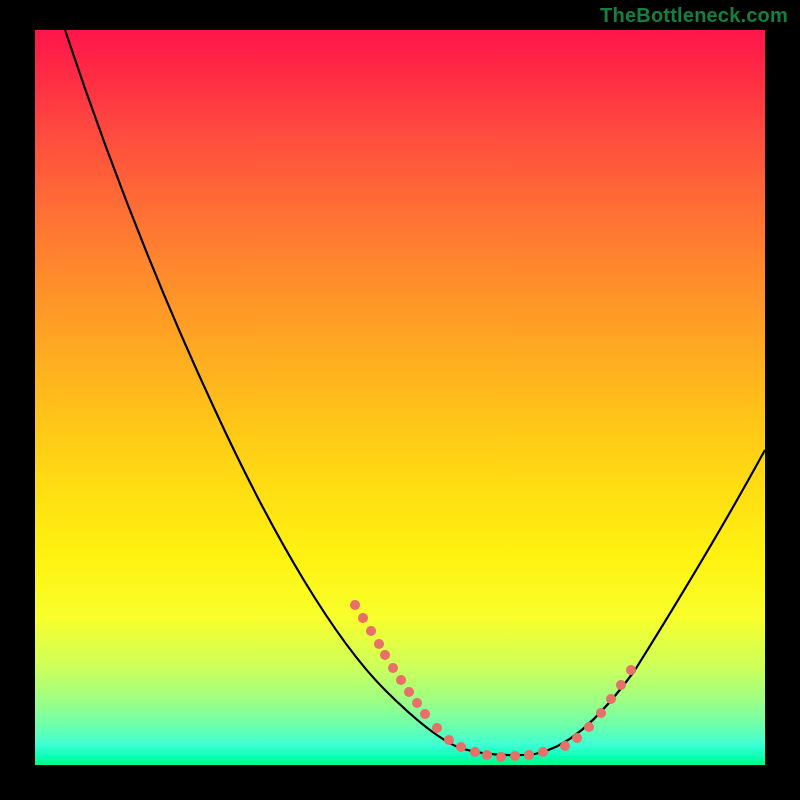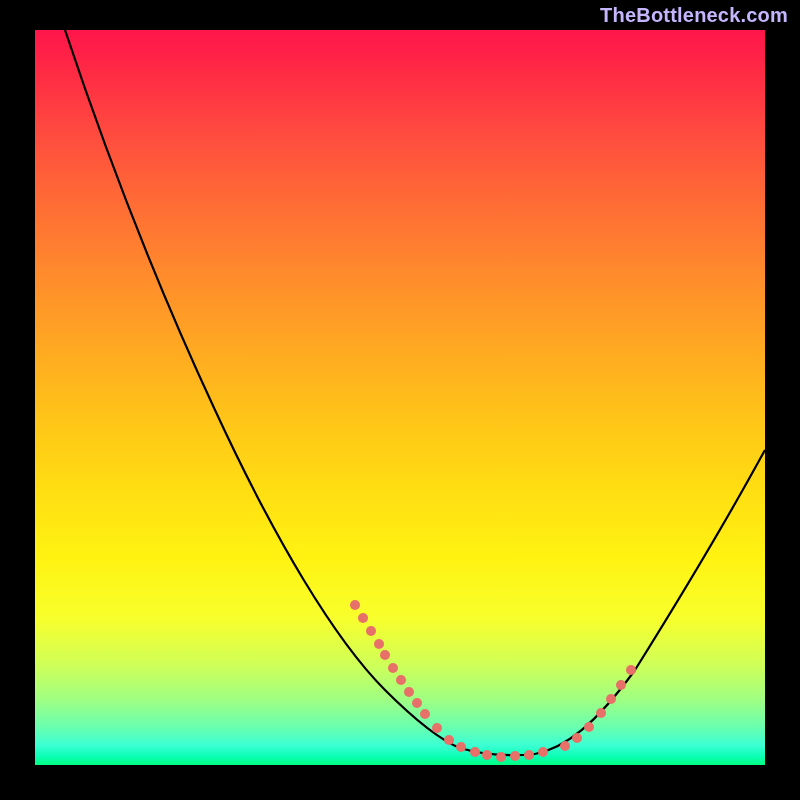--- a/index.html
+++ b/index.html
@@ -8,21 +8,21 @@
     background: #000;
     width: 800px;
     height: 800px;
     position: relative;
     font-family: Arial, sans-serif;
   }
   .watermark {
     position: absolute;
     top: 4px;
     right: 12px;
-    color: #c4b5fd;
+    color: #15803d;
     font-size: 20px;
     font-weight: bold;
     z-index: 10;
     letter-spacing: 0.2px;
   }
   .plot {
     position: absolute;
     left: 35px;
     top: 30px;
     width: 730px;

